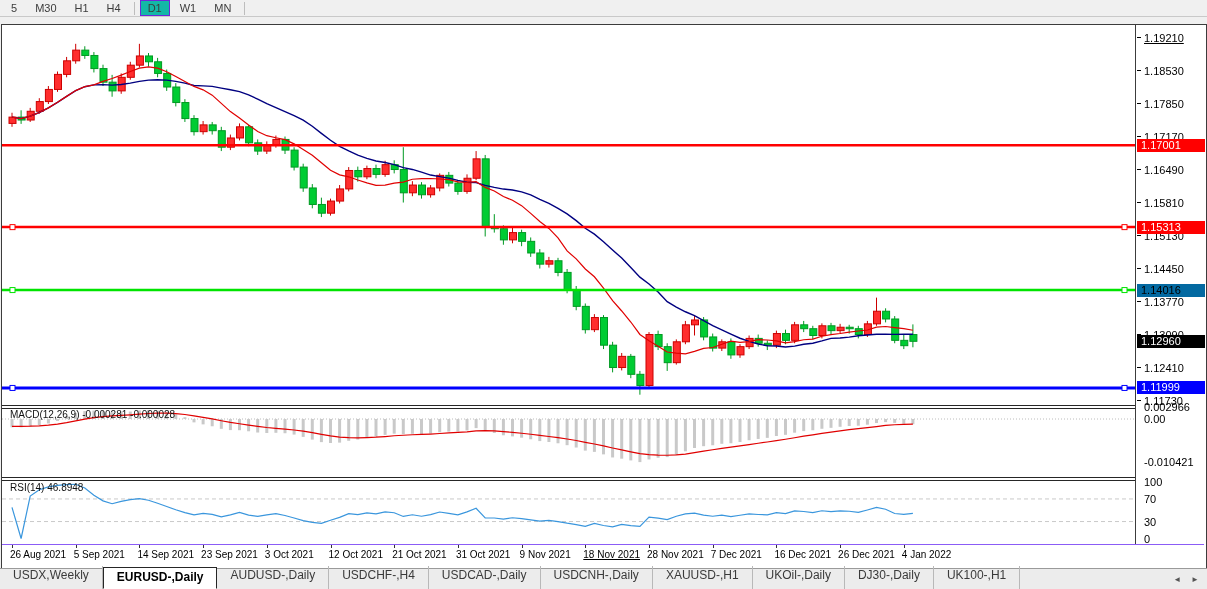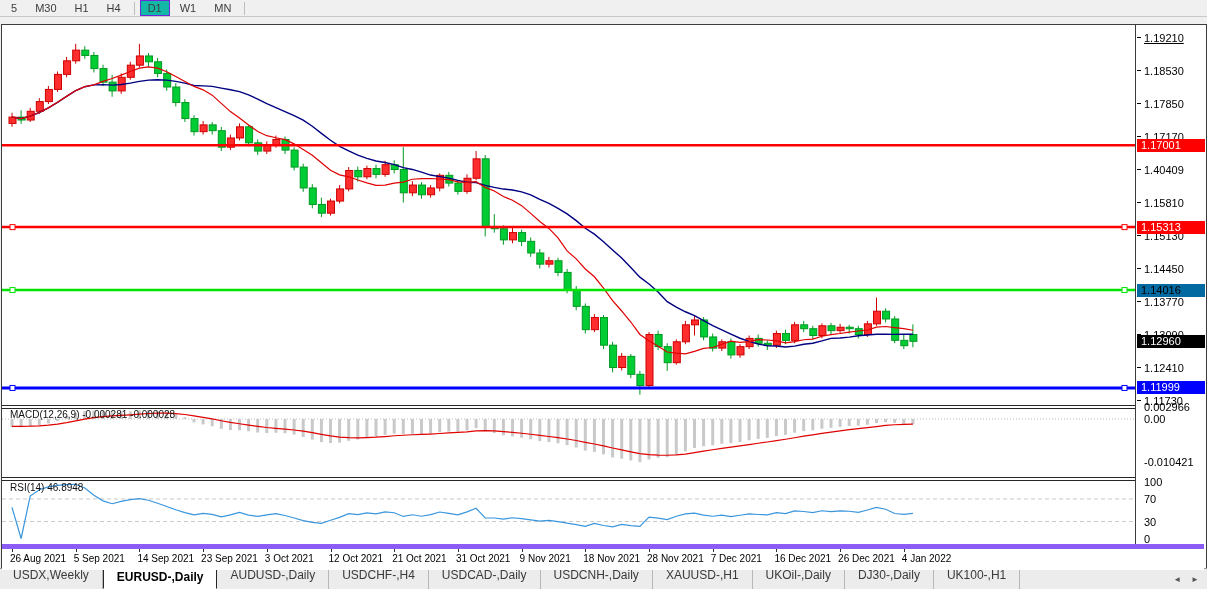--- a/index.html
+++ b/index.html
@@ -16,21 +16,21 @@
   .sep{position:absolute;left:0;width:100%;height:2px;border-top:1px solid #262626;border-bottom:1px solid #262626;background:#fff;box-sizing:content-box}
   #sep1{top:380px}
   #sep2{top:452px}
   .indlabel{position:absolute;left:8px;font-size:10px;color:#111;white-space:nowrap;z-index:5}
   #macdlab{top:384px}
   #rsilab{top:457px}
   .paxis{position:absolute;left:1133px;top:0;width:70px;height:519px;border-left:1px solid #3c3c3c;background:#fff;z-index:4}
   .ptick{position:absolute;left:8px;font-size:11px;color:#000;white-space:nowrap;line-height:12px}
   .ptick.dash::before{content:"";position:absolute;left:-7px;top:5px;width:4px;height:1px;background:#000}
   .badge{position:absolute;left:1px;width:64px;height:13px;line-height:13px;padding-left:4px;font-size:11px;z-index:6;white-space:nowrap}
-  .daxis{position:absolute;left:0;top:519px;width:1202px;height:21px;border-top:5px solid #8b5cf6;background:#fff;z-index:5}
+  .daxis{position:absolute;left:0;top:519px;width:1202px;height:21px;border-top:1px solid #8b5cf6;background:#fff;z-index:5}
   .dlab{position:absolute;top:4px;font-size:10px;color:#000;white-space:nowrap}
   .dtick{position:absolute;top:0;width:1px;height:3px;background:#333}
   .tabbar{position:absolute;left:0;top:568px;width:1207px;height:21px;background:#ececec;border-top:1px solid #9a9a9a;display:flex;align-items:flex-end;box-sizing:border-box}
   .tab{font-size:12px;color:#3a3a3a;height:23px;line-height:19px;padding:0 13px;border-right:1px solid #b8b8b8;white-space:nowrap}
   .tab.active{background:#fff;border:1px solid #262626;border-bottom:1px solid #fff;font-weight:bold;color:#000;height:20px;line-height:19px}
   .scrollers{margin-left:auto;display:flex;align-items:center;gap:10px;padding-right:8px;height:19px}
   .arrow{font-size:8px;color:#555}
 </style>
 </head>
 <body>
@@ -396,21 +396,21 @@
   <div class="indlabel" id="rsilab">
     <span>RSI(14)</span>
     <span>46.8948</span>
   </div>
 
   <div class="paxis" id="paxis">
       <div class="ptick dash" style="top: 7px; text-decoration: underline;">1.19210</div>
       <div class="ptick dash" style="top: 40.0004px;">1.18530</div>
       <div class="ptick dash" style="top: 73.0008px;">1.17850</div>
       <div class="ptick dash" style="top: 106.001px;">1.17170</div>
-      <div class="ptick dash" style="top: 139.002px;">1.40409</div>
+      <div class="ptick dash" style="top: 139.002px;">1.16490</div>
       <div class="ptick dash" style="top: 172.002px;">1.15810</div>
       <div class="ptick dash" style="top: 205.002px;">1.15130</div>
       <div class="ptick dash" style="top: 238.003px;">1.14450</div>
       <div class="ptick dash" style="top: 271.003px;">1.13770</div>
       <div class="ptick dash" style="top: 304.004px;">1.13090</div>
       <div class="ptick dash" style="top: 337.004px;">1.12410</div>
       <div class="ptick dash" style="top: 370.004px;">1.11730</div>
       <div class="ptick" style="top: 375.744px;">0.002966</div>
       <div class="ptick" style="top: 388px;">0.00</div>
       <div class="ptick" style="top: 431.06px;">-0.010421</div>
@@ -437,21 +437,21 @@
       <div class="dlab" style="left: 262.8px;">3 Oct 2021</div>
       <div class="dtick" style="left: 328.5px;"></div>
       <div class="dlab" style="left: 326.5px;">12 Oct 2021</div>
       <div class="dtick" style="left: 392.2px;"></div>
       <div class="dlab" style="left: 390.2px;">21 Oct 2021</div>
       <div class="dtick" style="left: 455.9px;"></div>
       <div class="dlab" style="left: 453.9px;">31 Oct 2021</div>
       <div class="dtick" style="left: 519.6px;"></div>
       <div class="dlab" style="left: 517.6px;">9 Nov 2021</div>
       <div class="dtick" style="left: 583.3px;"></div>
-      <div class="dlab" style="left: 581.3px;">18 Nov 2021</div>
+      <div class="dlab" style="left: 581.3px; text-decoration: underline;">18 Nov 2021</div>
       <div class="dtick" style="left: 647px;"></div>
       <div class="dlab" style="left: 645px;">28 Nov 2021</div>
       <div class="dtick" style="left: 710.7px;"></div>
       <div class="dlab" style="left: 708.7px;">7 Dec 2021</div>
       <div class="dtick" style="left: 774.4px;"></div>
       <div class="dlab" style="left: 772.4px;">16 Dec 2021</div>
       <div class="dtick" style="left: 838.1px;"></div>
       <div class="dlab" style="left: 836.1px;">26 Dec 2021</div>
       <div class="dtick" style="left: 901.8px;"></div>
       <div class="dlab" style="left: 899.8px;">4 Jan 2022</div>

